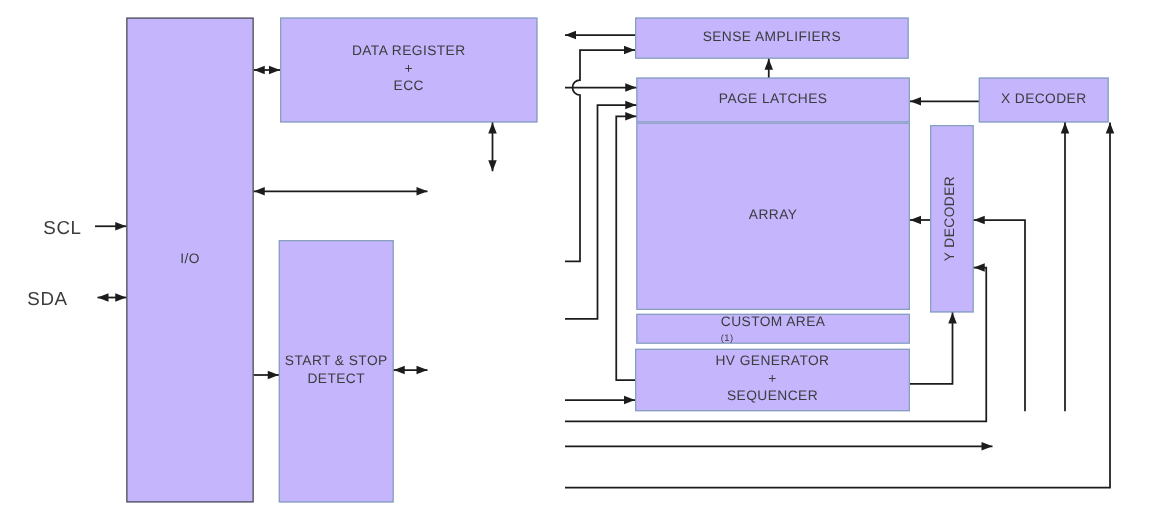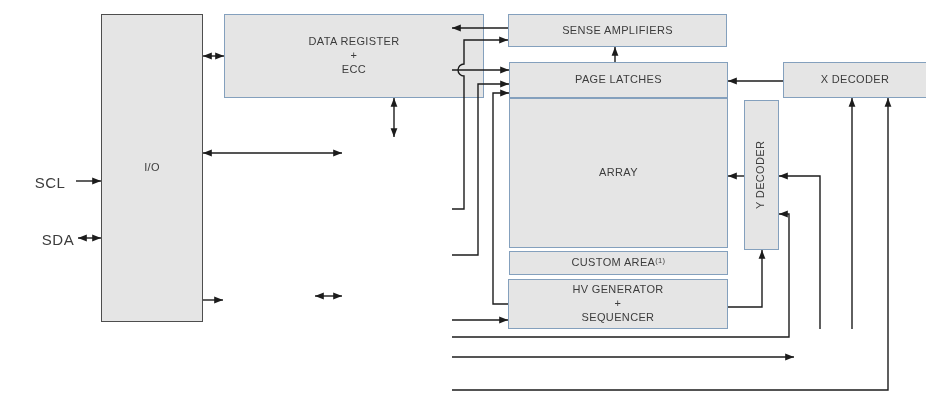--- a/index.html
+++ b/index.html
@@ -11,38 +11,38 @@
     position: relative;
     width: 926px;
     height: 419px;
     background: #ffffff;
     font-family: "Liberation Sans", sans-serif;
     overflow: hidden;
   }
   .blk {
     position: absolute;
     box-sizing: border-box;
-    background: #e5e5e5;
+    background: #c4b5fd;
     border: 1.4px solid #84a0bd;
     display: flex;
     flex-direction: column;
     align-items: center;
     justify-content: center;
     text-align: center;
     font-size: 11px;
     line-height: 1.25;
     letter-spacing: 0.35px;
     color: #3c3c3c;
   }
   .blk.dark {
     border: 1.7px solid #4e4e4e;
   }
   .blk .row {
     display: flex;
-    flex-direction: row;
+    flex-direction: column;
     align-items: flex-start;
   }
   .blk sup {
     font-size: 7.5px;
     line-height: 1;
     margin-top: 1px;
   }
   .blk.vert span.rot {
     transform: rotate(-90deg);
     white-space: nowrap;
@@ -68,32 +68,36 @@
     stroke: #1c1c1c;
     stroke-width: 1.4;
   }
 </style>
 </head>
 <body>
 
 <div id="stage">
 
   <div class="sig" style="left:28px; top:174px;">SCL</div>
-  <div class="sig" style="left:36px; top:231px;">SDA</div>
+  <div class="sig" style="left:16px; top:231px;">SDA</div>
 
-  <div class="blk dark" style="left:101px; top:14px; width:102px; height:308px;">
+  <div class="blk dark" style="left:101px; top:14px; width:102px; height:388px;">
     <span>I/O</span>
   </div>
 
-  <div class="blk" style="left:224px; top:14px; width:260px; height:84px;">
+  <div class="blk" style="left:224px; top:14px; width:206px; height:84px;">
     <span>DATA REGISTER</span>
     <span>+</span>
     <span>ECC</span>
   </div>
 
+  <div class="blk" style="left:223px; top:192px; width:92px; height:210px;">
+    <span>START &amp; STOP</span>
+    <span>DETECT</span>
+  </div>
 
 
   <div class="blk" style="left:508px; top:14px; width:219px; height:33px;">
     <span>SENSE AMPLIFIERS</span>
   </div>
 
   <div class="blk" style="left:509px; top:98px; width:219px; height:150px;">
     <span>ARRAY</span>
   </div>
 
@@ -107,21 +111,21 @@
         <sup>(1)</sup>
     </span>
   </div>
 
   <div class="blk" style="left:508px; top:279px; width:220px; height:50px;">
     <span>HV GENERATOR</span>
     <span>+</span>
     <span>SEQUENCER</span>
   </div>
 
-  <div class="blk" style="left:783px; top:62px; width:144px; height:36px;">
+  <div class="blk" style="left:783px; top:62px; width:104px; height:36px;">
     <span>X DECODER</span>
   </div>
 
   <div class="blk vert" style="left:744px; top:100px; width:35px; height:150px;">
     <span class="rot">Y DECODER</span>
   </div>
 
 
   <svg class="wires" viewBox="0 0 926 419">
     <defs>

